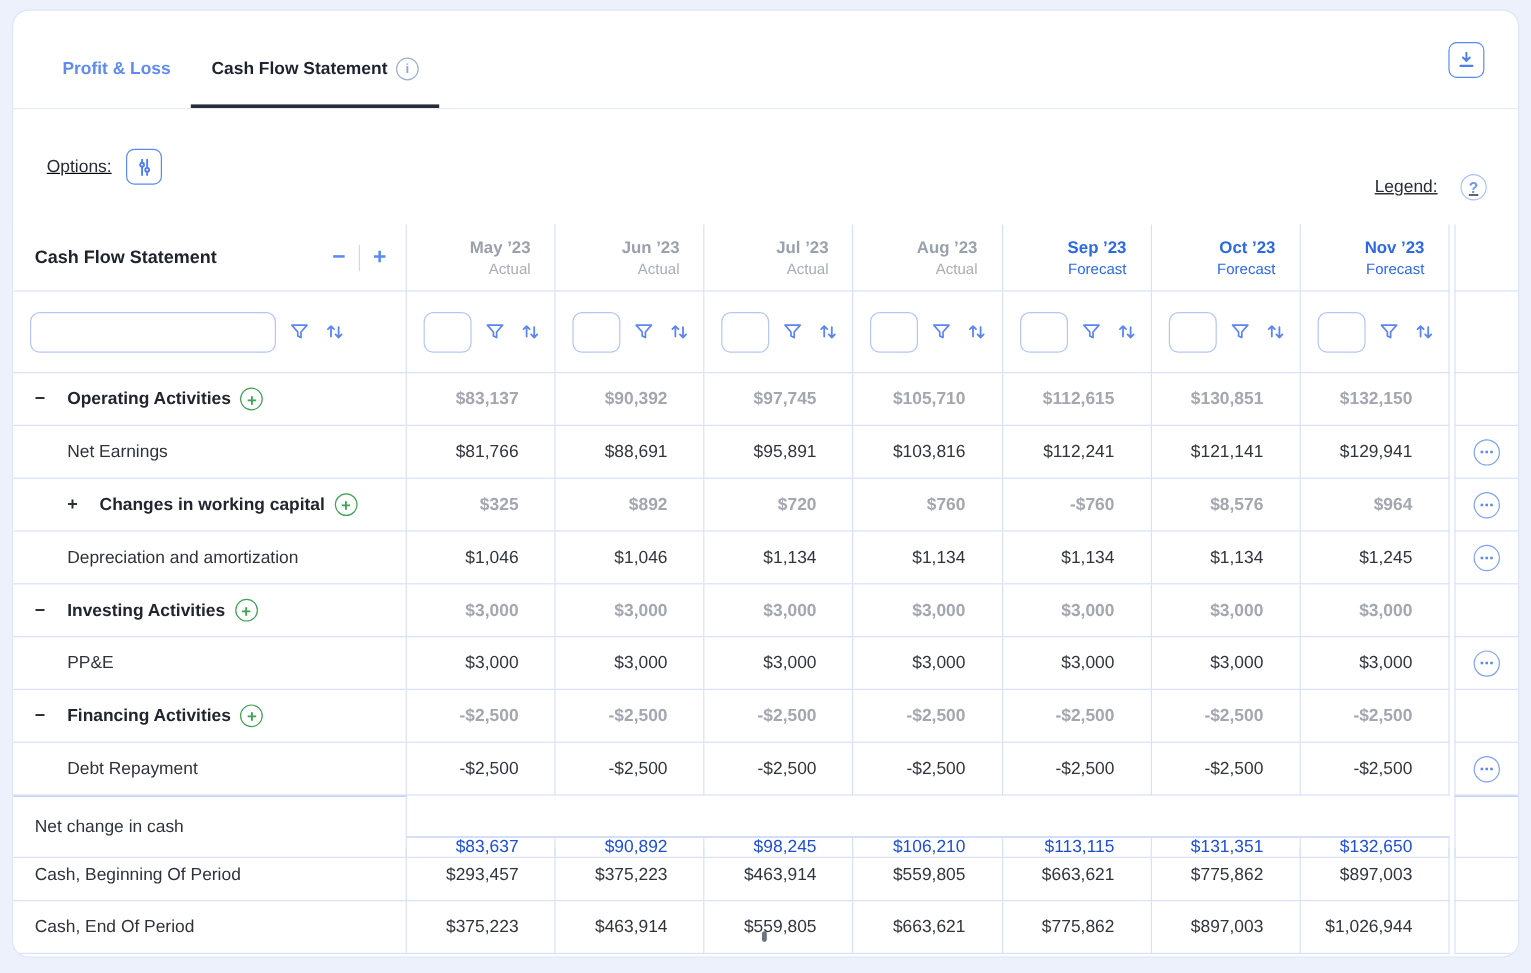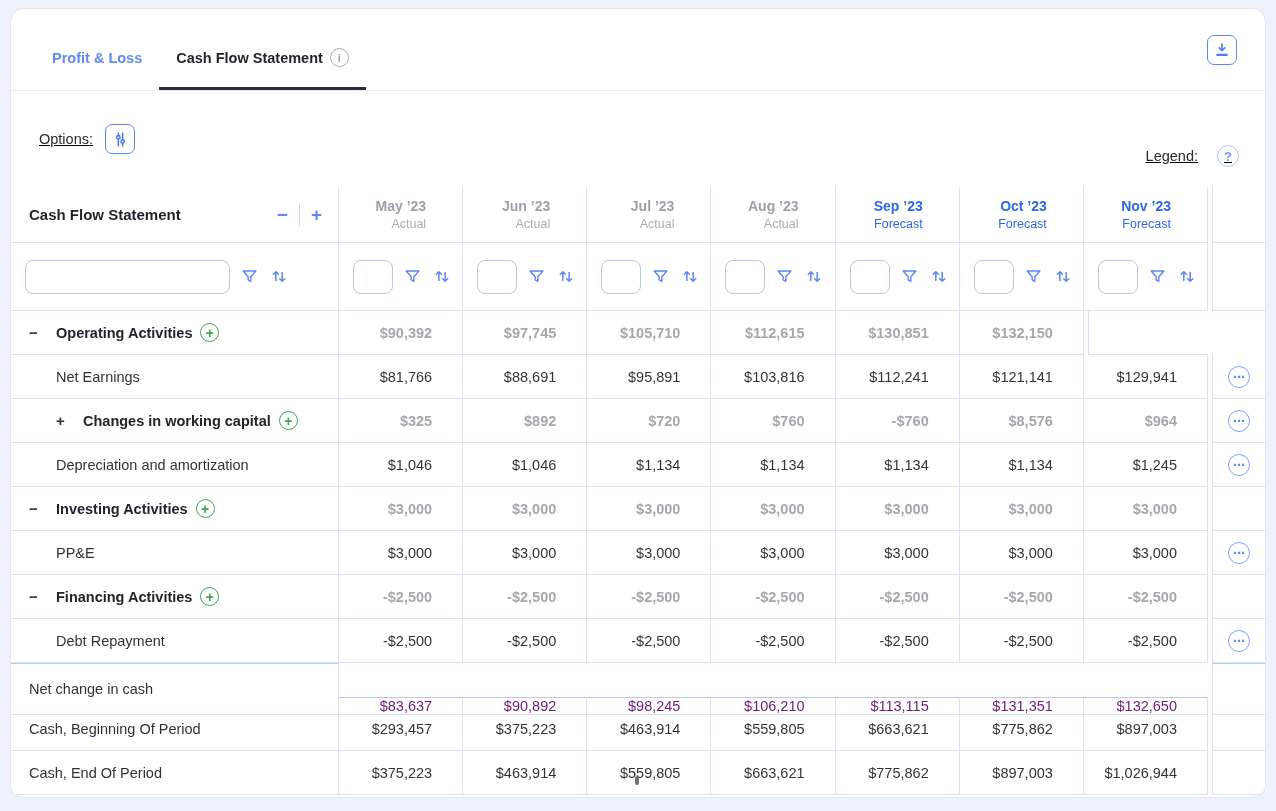--- a/index.html
+++ b/index.html
@@ -91,21 +91,21 @@
   
   .header-label-cell { padding:0 14px 0 18px; gap:0; }
   .table-title { font-size:15px; font-weight:700; color:#1d222b; flex:1; }
   .hdr-ctl {
     color:#5b8af5; font-size:19px; font-weight:700;
     cursor:pointer; line-height:1; padding:0 2px;
   }
   .hdr-divider { width:1px; height:22px; background:#ccd8f7; margin:0 9px; }
   .cell-month {
     flex-direction:column; justify-content:center; align-items:flex-end;
-    padding-right:36px; gap:3px;
+    padding-right:20px; gap:3px;
   }
   .month-name { font-size:14px; font-weight:700; color:#9aa1ac; }
   .month-period { font-size:12.5px; color:#a7adb7; }
   .forecast .month-name, .forecast .month-period { color:#2c69e4; }
   
   .filter-cell { padding-left:14px; gap:10px; }
   .filter-input {
     height:34px; border:1px solid #b6c6f3; border-radius:8px;
     background:#fff; outline:none; padding:0 8px;
     font-family:inherit; font-size:13px; color:#2e333b;
@@ -124,21 +124,21 @@
   .row-label.bold { font-weight:700; color:#20252e; }
   .add-btn {
     margin-left:8px; width:19px; height:19px; flex:none;
     border:1.5px solid #3fa254; color:#3fa254;
     font-size:14px; font-weight:600; line-height:1;
     cursor:pointer;
   }
   .val-cell { justify-content:flex-end; padding-right:30px; font-size:14.5px; }
   .val-dark    { color:#30353d; }
   .val-section { color:#a3a7af; font-weight:700; }
-  .val-muted   { color:#701a75;margin-top:34px; }
+  .val-muted   { color:#1d4ed8;margin-top:34px; }
   .strong-top .cell { border-top:1px solid #b9c8f2; }
   .ellipsis-btn {
     width:22px; height:22px;
     border:1.5px solid #7fa1f6; color:#5b8af5;
     font-size:12px; font-weight:700; line-height:1;
     cursor:pointer; background:#fff;
   }
   .resize-dot {
     position:absolute; left:624px; top:767px;
     width:4px; height:9px; border-radius:2px;
@@ -337,20 +337,21 @@
           </span>
         </div>
         <div class="cell cell-last"></div>
       </div>
       <div class="trow data-row">
         <div class="cell label-cell">
           <span class="row-toggle">−</span>
           <span class="row-label bold">Operating Activities</span>
           <span class="circle-icon add-btn">+</span>
         </div>
+        <div class="cell val-cell val-section">$83,137</div>
         <div class="cell val-cell val-section">$90,392</div>
         <div class="cell val-cell val-section">$97,745</div>
         <div class="cell val-cell val-section">$105,710</div>
         <div class="cell val-cell val-section">$112,615</div>
         <div class="cell val-cell val-section">$130,851</div>
         <div class="cell val-cell val-section">$132,150</div>
         <div class="cell cell-last"></div>
       </div>
       <div class="trow data-row">
         <div class="cell label-cell">

